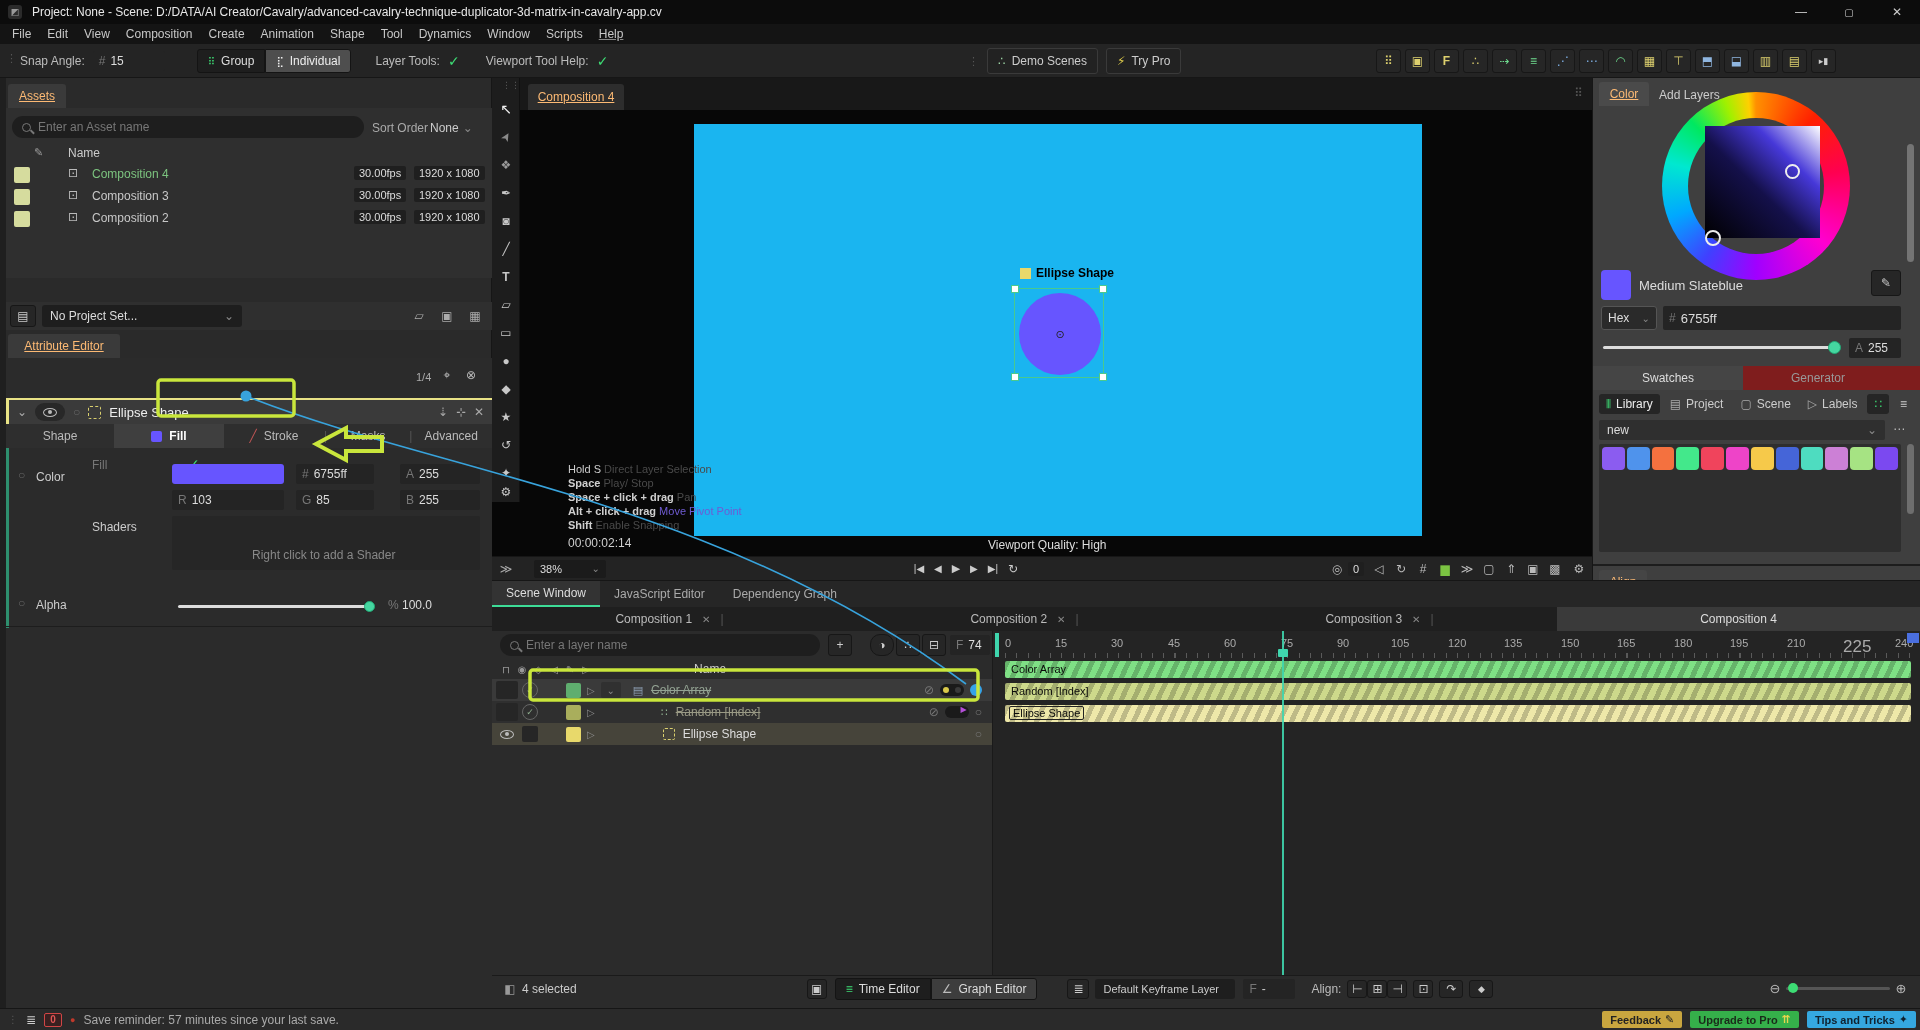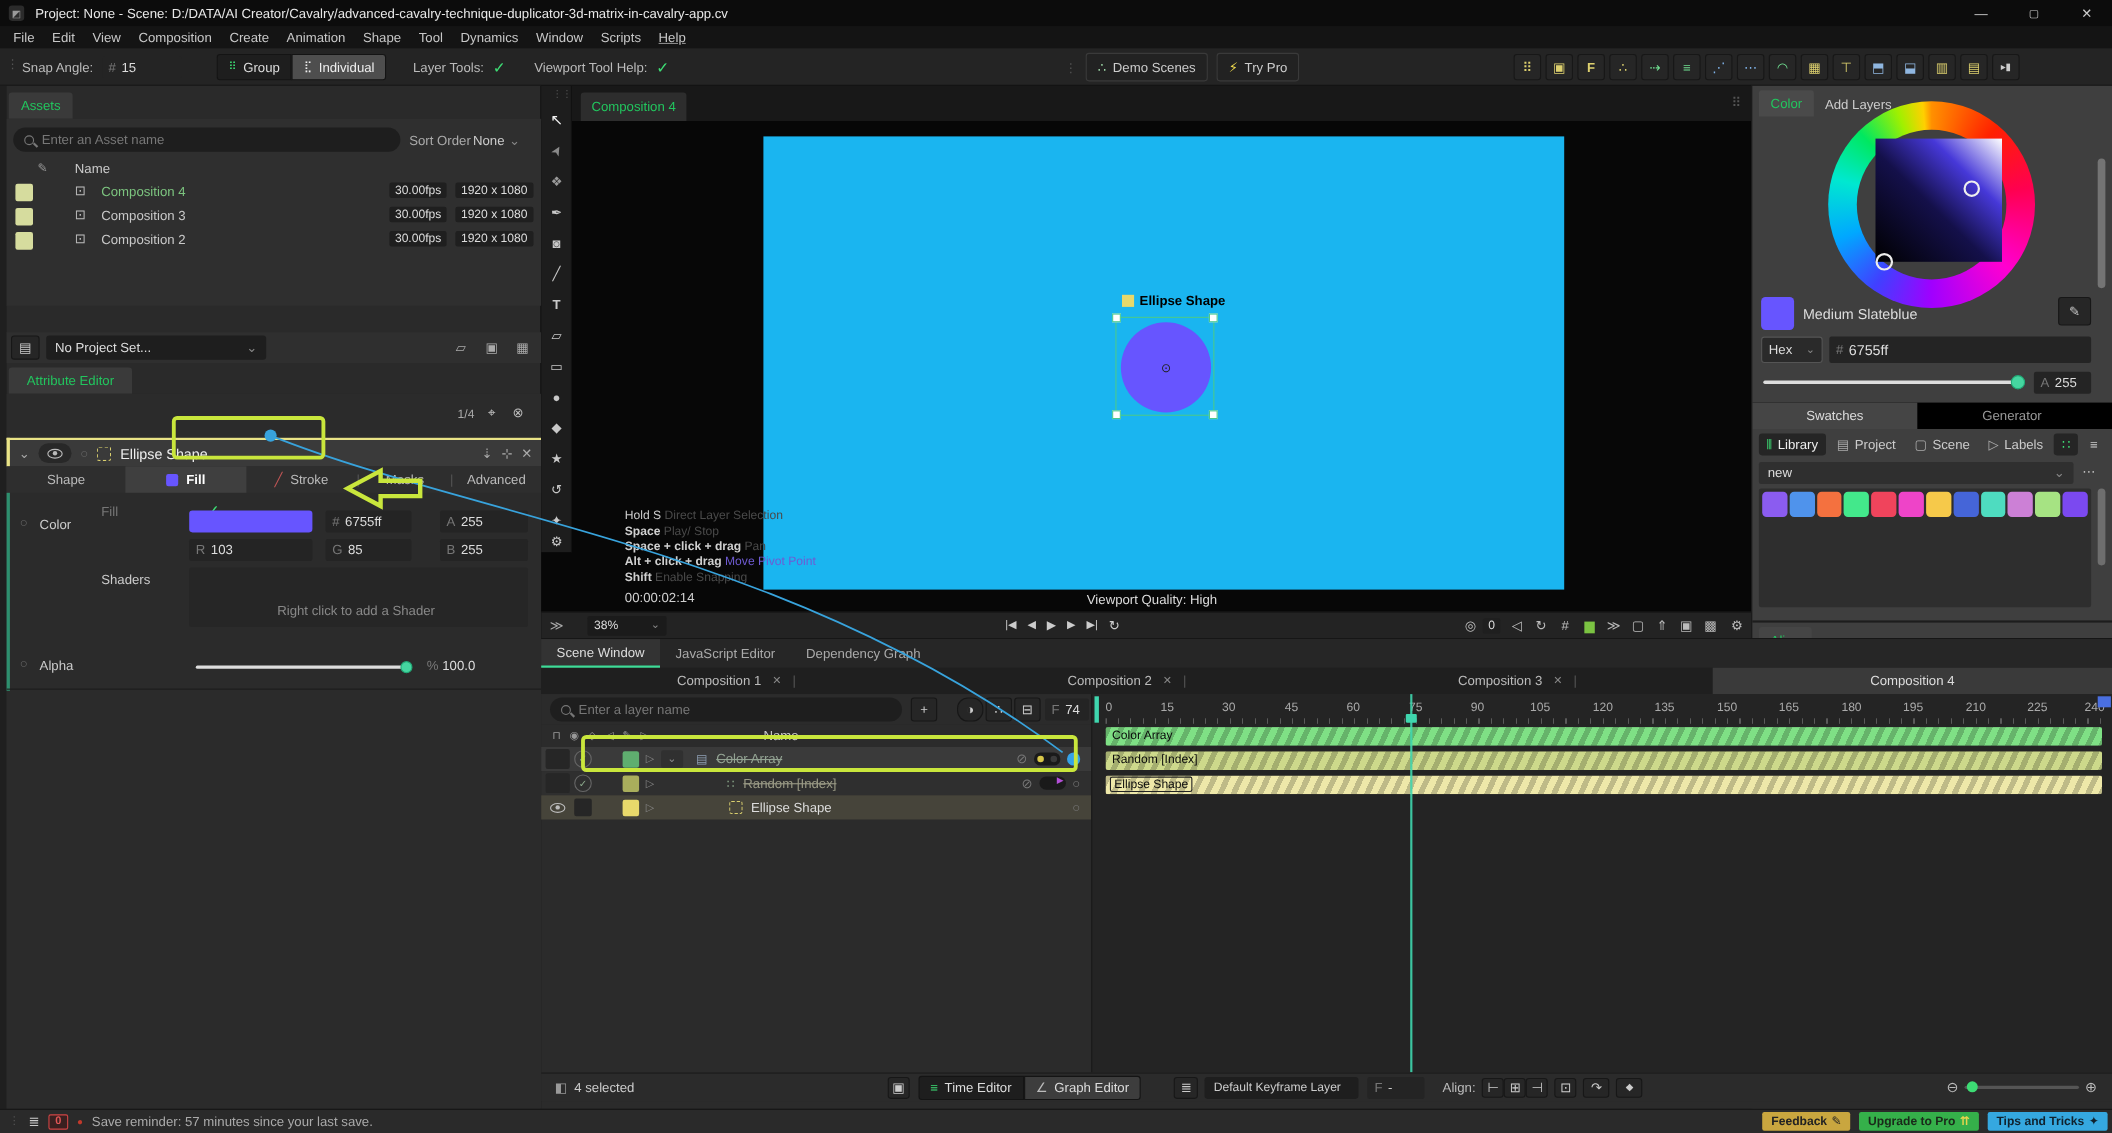--- a/index.html
+++ b/index.html
@@ -4,21 +4,21 @@
 <style>
   * { margin:0; padding:0; box-sizing:border-box; }
   html,body { width:1920px; height:1030px; background:#1c1c1c; overflow:hidden;
     font-family:"Liberation Sans","DejaVu Sans",sans-serif; font-size:12px; color:#cccccc; }
   .abs { position:absolute; }
   .row { display:flex; align-items:center; }
   .ic { display:inline-flex; align-items:center; justify-content:center; }
   .chip { background:#1f1f1f; border-radius:2px; padding:1px 5px; font-size:11px; color:#ddd; }
   .fld { background:#242424; border-radius:2px; height:20px; display:flex; align-items:center; padding:0 6px; gap:5px; }
   .fld .pfx { color:#777; }
-  .tab-chip { background:#3a3a3a; border-radius:3px 3px 0 0; display:flex; align-items:center; justify-content:center; color:#22c55e; }
+  .tab-chip { background:#3a3a3a; border-radius:3px 3px 0 0; display:flex; align-items:center; justify-content:center; color:#fdba74;text-decoration:underline; }
   .searchbox { background:#1e1e1e; border-radius:11px; height:22px; display:flex; align-items:center; padding:0 10px; gap:7px; color:#777; }
   .btn { background:#222; border:1px solid #3a3a3a; border-radius:3px; display:flex; align-items:center; justify-content:center; gap:6px; color:#ccc; }
   .tbtn { width:25px; height:24px; background:#262626; border:1px solid #171717; border-radius:3px; display:inline-flex; align-items:center; justify-content:center; font-size:12px; }
   .check { color:#3ddc74; font-weight:bold; }
   .hatch { background-image:repeating-linear-gradient(115deg, rgba(0,0,0,0.20) 0 5px, transparent 5px 11px); }
   .strike { text-decoration:line-through; }
   .dot { border-radius:50%; display:inline-block; }
   .sep { color:#555; }
   .eye { width:14px;height:9px;border:1.5px solid #bbb;border-radius:50%;position:relative;display:inline-block; }
   .eye:after { content:"";position:absolute;left:3.5px;top:1px;width:4px;height:4px;border-radius:50%;background:#bbb; }
@@ -340,21 +340,21 @@
       <span style="color:#ddd;font-size:13px;">6755ff</span>
   </div>
   <div class="abs" style="left:10px;top:268px;width:232px;height:3px;background:#ddd;border-radius:2px;">
     <span class="dot" style="position: absolute; right: -6px; top: -5px; width: 13px; height: 13px; border: 1px solid rgb(34, 170, 119); background-color: rgb(69, 214, 160);"></span>
   </div>
   <div class="fld abs" style="left:256px;top:260px;width:52px;">
     <span class="pfx">A</span>
       <span style="color:#ddd;">255</span>
   </div>
 
-  <div class="abs row" style="left:0;top:288px;width:328px;height:24px;background:#000000;gap:11px;">
+  <div class="abs row" style="left:0;top:288px;width:328px;height:24px;background:#7f1d1d;">
     <span class="ic" style="width:150px;height:24px;background:#454545;color:#ddd;">Swatches</span>
     <span class="ic" style="width:150px;height:24px;color:#999;">Generator</span>
   </div>
   <div class="abs row" style="left:6px;top:316px;gap:3px;">
     <span class="ic" style="height:20px;padding:0 7px;background:#252525;border-radius:3px;gap:5px;">
       <span style="color: rgb(61, 220, 116);">⫴</span>
       <span style="color:#eee;">Library</span>
     </span>
     <span class="ic" style="height:20px;padding:0 7px;gap:5px;">
       <span style="color:#aaa;">▤</span>
@@ -522,21 +522,21 @@
       <span class="abs" style="left:288px;top:6px;color:#aaa;font-size:11px;">75</span>
       <span class="abs" style="left:344px;top:6px;color:#aaa;font-size:11px;">90</span>
       <span class="abs" style="left:398px;top:6px;color:#aaa;font-size:11px;">105</span>
       <span class="abs" style="left:455px;top:6px;color:#aaa;font-size:11px;">120</span>
       <span class="abs" style="left:511px;top:6px;color:#aaa;font-size:11px;">135</span>
       <span class="abs" style="left:568px;top:6px;color:#aaa;font-size:11px;">150</span>
       <span class="abs" style="left:624px;top:6px;color:#aaa;font-size:11px;">165</span>
       <span class="abs" style="left:681px;top:6px;color:#aaa;font-size:11px;">180</span>
       <span class="abs" style="left:737px;top:6px;color:#aaa;font-size:11px;">195</span>
       <span class="abs" style="left:794px;top:6px;color:#aaa;font-size:11px;">210</span>
-      <span class="abs" style="left:850px;top:6px;color:#aaa;font-size:11px;">225</span>
+      <span class="abs" style="left:850px;top:6px;color:#aaa;font-size:17px;">225</span>
       <span class="abs" style="left:902px;top:6px;color:#aaa;font-size:11px;">240</span>
       <div class="abs" style="left:12px;top:22px;width:906px;height:5px;background-image:repeating-linear-gradient(to right,#5a5a5a 0 1px,transparent 1px 11.3px);"></div>
       <span class="abs" style="left: 2px; top: 2px; width: 4px; height: 24px; background-color: rgb(63, 214, 174);"></span>
       <span class="abs" style="left: 914px; top: 2px; width: 12px; height: 10px; background-color: rgb(74, 111, 224);"></span>
     </div>
 
     <div class="abs hatch" style="left: 12px; top: 30px; width: 906px; height: 17px; border-radius: 2px; background-color: rgb(127, 224, 133);">
       <span class="abs" style="left:6px;top:2px;color:#0a0a0a;font-size:11px;">Color Array</span>
     </div>
     <div class="abs hatch" style="left: 12px; top: 52px; width: 906px; height: 17px; border-radius: 2px; background-color: rgb(205, 217, 139);">

